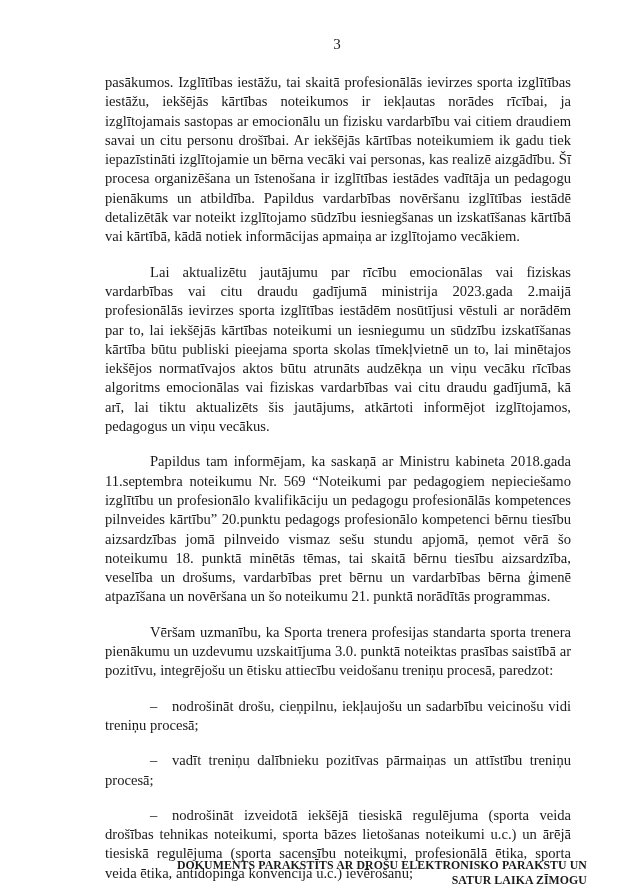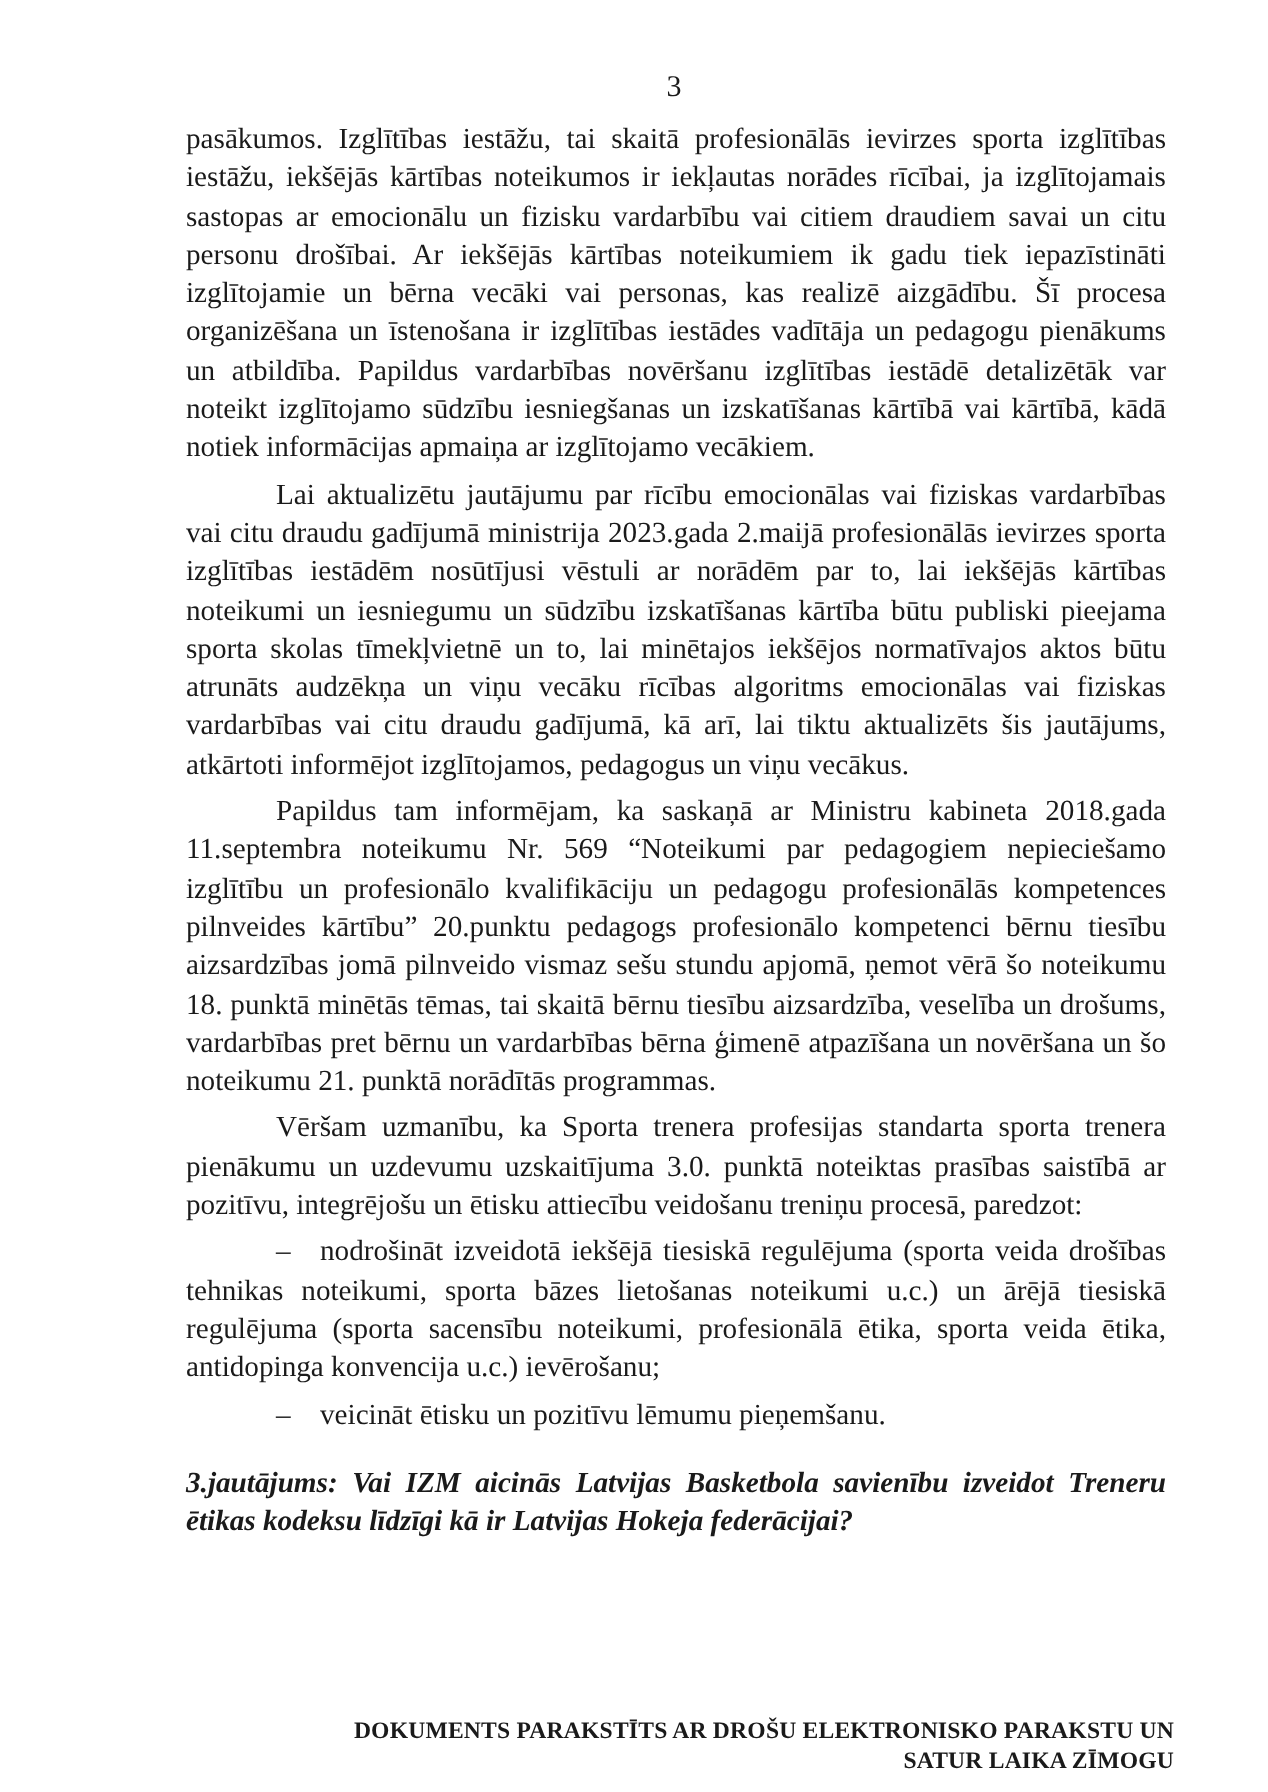--- a/index.html
+++ b/index.html
@@ -2,40 +2,42 @@
 <html><head>
 <meta charset="utf-8">
 <style>
   html, body { margin: 0; padding: 0; background: #ffffff; }
   body { width: 634px; height: 896px; position: relative; overflow: hidden;
          font-family: "Liberation Serif", "DejaVu Serif", serif; color: #1a1a1a; }
   .page-number { position: absolute; top: 36px; left: 0; width: 674px; text-align: center;
                  font-size: 15px; }
   .body-text { position: absolute; top: 57px; left: 89px; width: 498px;
                font-size: 14.6px; line-height: 19.3px; }
-  .body-text p { margin: 4px; text-align: justify; }
+  .body-text p { margin: 16px; text-align: justify; }
   .indent { text-indent: 45px; }
   .bullet { text-indent: 45px; }
   .bullet .dash { display: inline-block; width: 22px; text-indent: 0; }
   .question { margin-top: 15px !important; font-weight: bold; font-style: italic; }
   .footer { position: absolute; top: 858px; left: 89px; width: 498px; text-align: right;
             font-size: 11.8px; line-height: 15px; font-weight: bold; letter-spacing: 0.1px; }
 </style>
 </head>
 <body>
 
 <div class="page-number">3</div>
 
 <div class="body-text">
   <p>pasākumos. Izglītības iestāžu, tai skaitā profesionālās ievirzes sporta izglītības iestāžu, iekšējās kārtības noteikumos ir iekļautas norādes rīcībai, ja izglītojamais sastopas ar emocionālu un fizisku vardarbību vai citiem draudiem savai un citu personu drošībai. Ar iekšējās kārtības noteikumiem ik gadu tiek iepazīstināti izglītojamie un bērna vecāki vai personas, kas realizē aizgādību. Šī procesa organizēšana un īstenošana ir izglītības iestādes vadītāja un pedagogu pienākums un atbildība. Papildus vardarbības novēršanu izglītības iestādē detalizētāk var noteikt izglītojamo sūdzību iesniegšanas un izskatīšanas kārtībā vai kārtībā, kādā notiek informācijas apmaiņa ar izglītojamo vecākiem.</p>
   <p class="indent">Lai aktualizētu jautājumu par rīcību emocionālas vai fiziskas vardarbības vai citu draudu gadījumā ministrija 2023.gada 2.maijā profesionālās ievirzes sporta izglītības iestādēm nosūtījusi vēstuli ar norādēm par to, lai iekšējās kārtības noteikumi un iesniegumu un sūdzību izskatīšanas kārtība būtu publiski pieejama sporta skolas tīmekļvietnē un to, lai minētajos iekšējos normatīvajos aktos būtu atrunāts audzēkņa un viņu vecāku rīcības algoritms emocionālas vai fiziskas vardarbības vai citu draudu gadījumā, kā arī, lai tiktu aktualizēts šis jautājums, atkārtoti informējot izglītojamos, pedagogus un viņu vecākus.</p>
   <p class="indent">Papildus tam informējam, ka saskaņā  ar Ministru kabineta 2018.gada 11.septembra noteikumu Nr. 569 “Noteikumi par pedagogiem nepieciešamo izglītību un profesionālo kvalifikāciju un pedagogu profesionālās kompetences pilnveides kārtību” 20.punktu pedagogs profesionālo kompetenci bērnu tiesību aizsardzības jomā pilnveido vismaz sešu stundu apjomā, ņemot vērā šo noteikumu 18. punktā minētās tēmas, tai skaitā bērnu tiesību aizsardzība, veselība un drošums, vardarbības pret bērnu un vardarbības bērna ģimenē atpazīšana un novēršana un šo noteikumu 21. punktā norādītās programmas.</p>
   <p class="indent">Vēršam uzmanību, ka Sporta trenera profesijas standarta sporta trenera pienākumu un uzdevumu uzskaitījuma 3.0. punktā noteiktas prasības saistībā ar pozitīvu, integrējošu un ētisku attiecību veidošanu treniņu procesā, paredzot:</p>
 
   <div>
+    <p class="bullet"><span class="dash">–</span><span>nodrošināt drošu, cieņpilnu, iekļaujošu un sadarbību veicinošu vidi treniņu procesā;</span></p>
+    <p class="bullet"><span class="dash">–</span><span>vadīt treniņu dalībnieku pozitīvas pārmaiņas un attīstību treniņu procesā;</span></p>
     <p class="bullet"><span class="dash">–</span><span>nodrošināt izveidotā iekšējā tiesiskā regulējuma (sporta veida drošības tehnikas noteikumi, sporta bāzes lietošanas noteikumi u.c.) un ārējā tiesiskā regulējuma (sporta sacensību noteikumi, profesionālā ētika, sporta veida ētika, antidopinga konvencija u.c.) ievērošanu;</span></p>
     <p class="bullet"><span class="dash">–</span><span>veicināt ētisku un pozitīvu lēmumu pieņemšanu.</span></p>
   </div>
 
   <p class="question">3.jautājums: Vai IZM aicinās Latvijas Basketbola savienību izveidot Treneru ētikas kodeksu līdzīgi kā ir Latvijas Hokeja federācijai?</p>
 </div>
 
 <div class="footer">
   <div>DOKUMENTS PARAKSTĪTS AR DROŠU ELEKTRONISKO PARAKSTU UN</div>
   <div>SATUR LAIKA ZĪMOGU</div>

